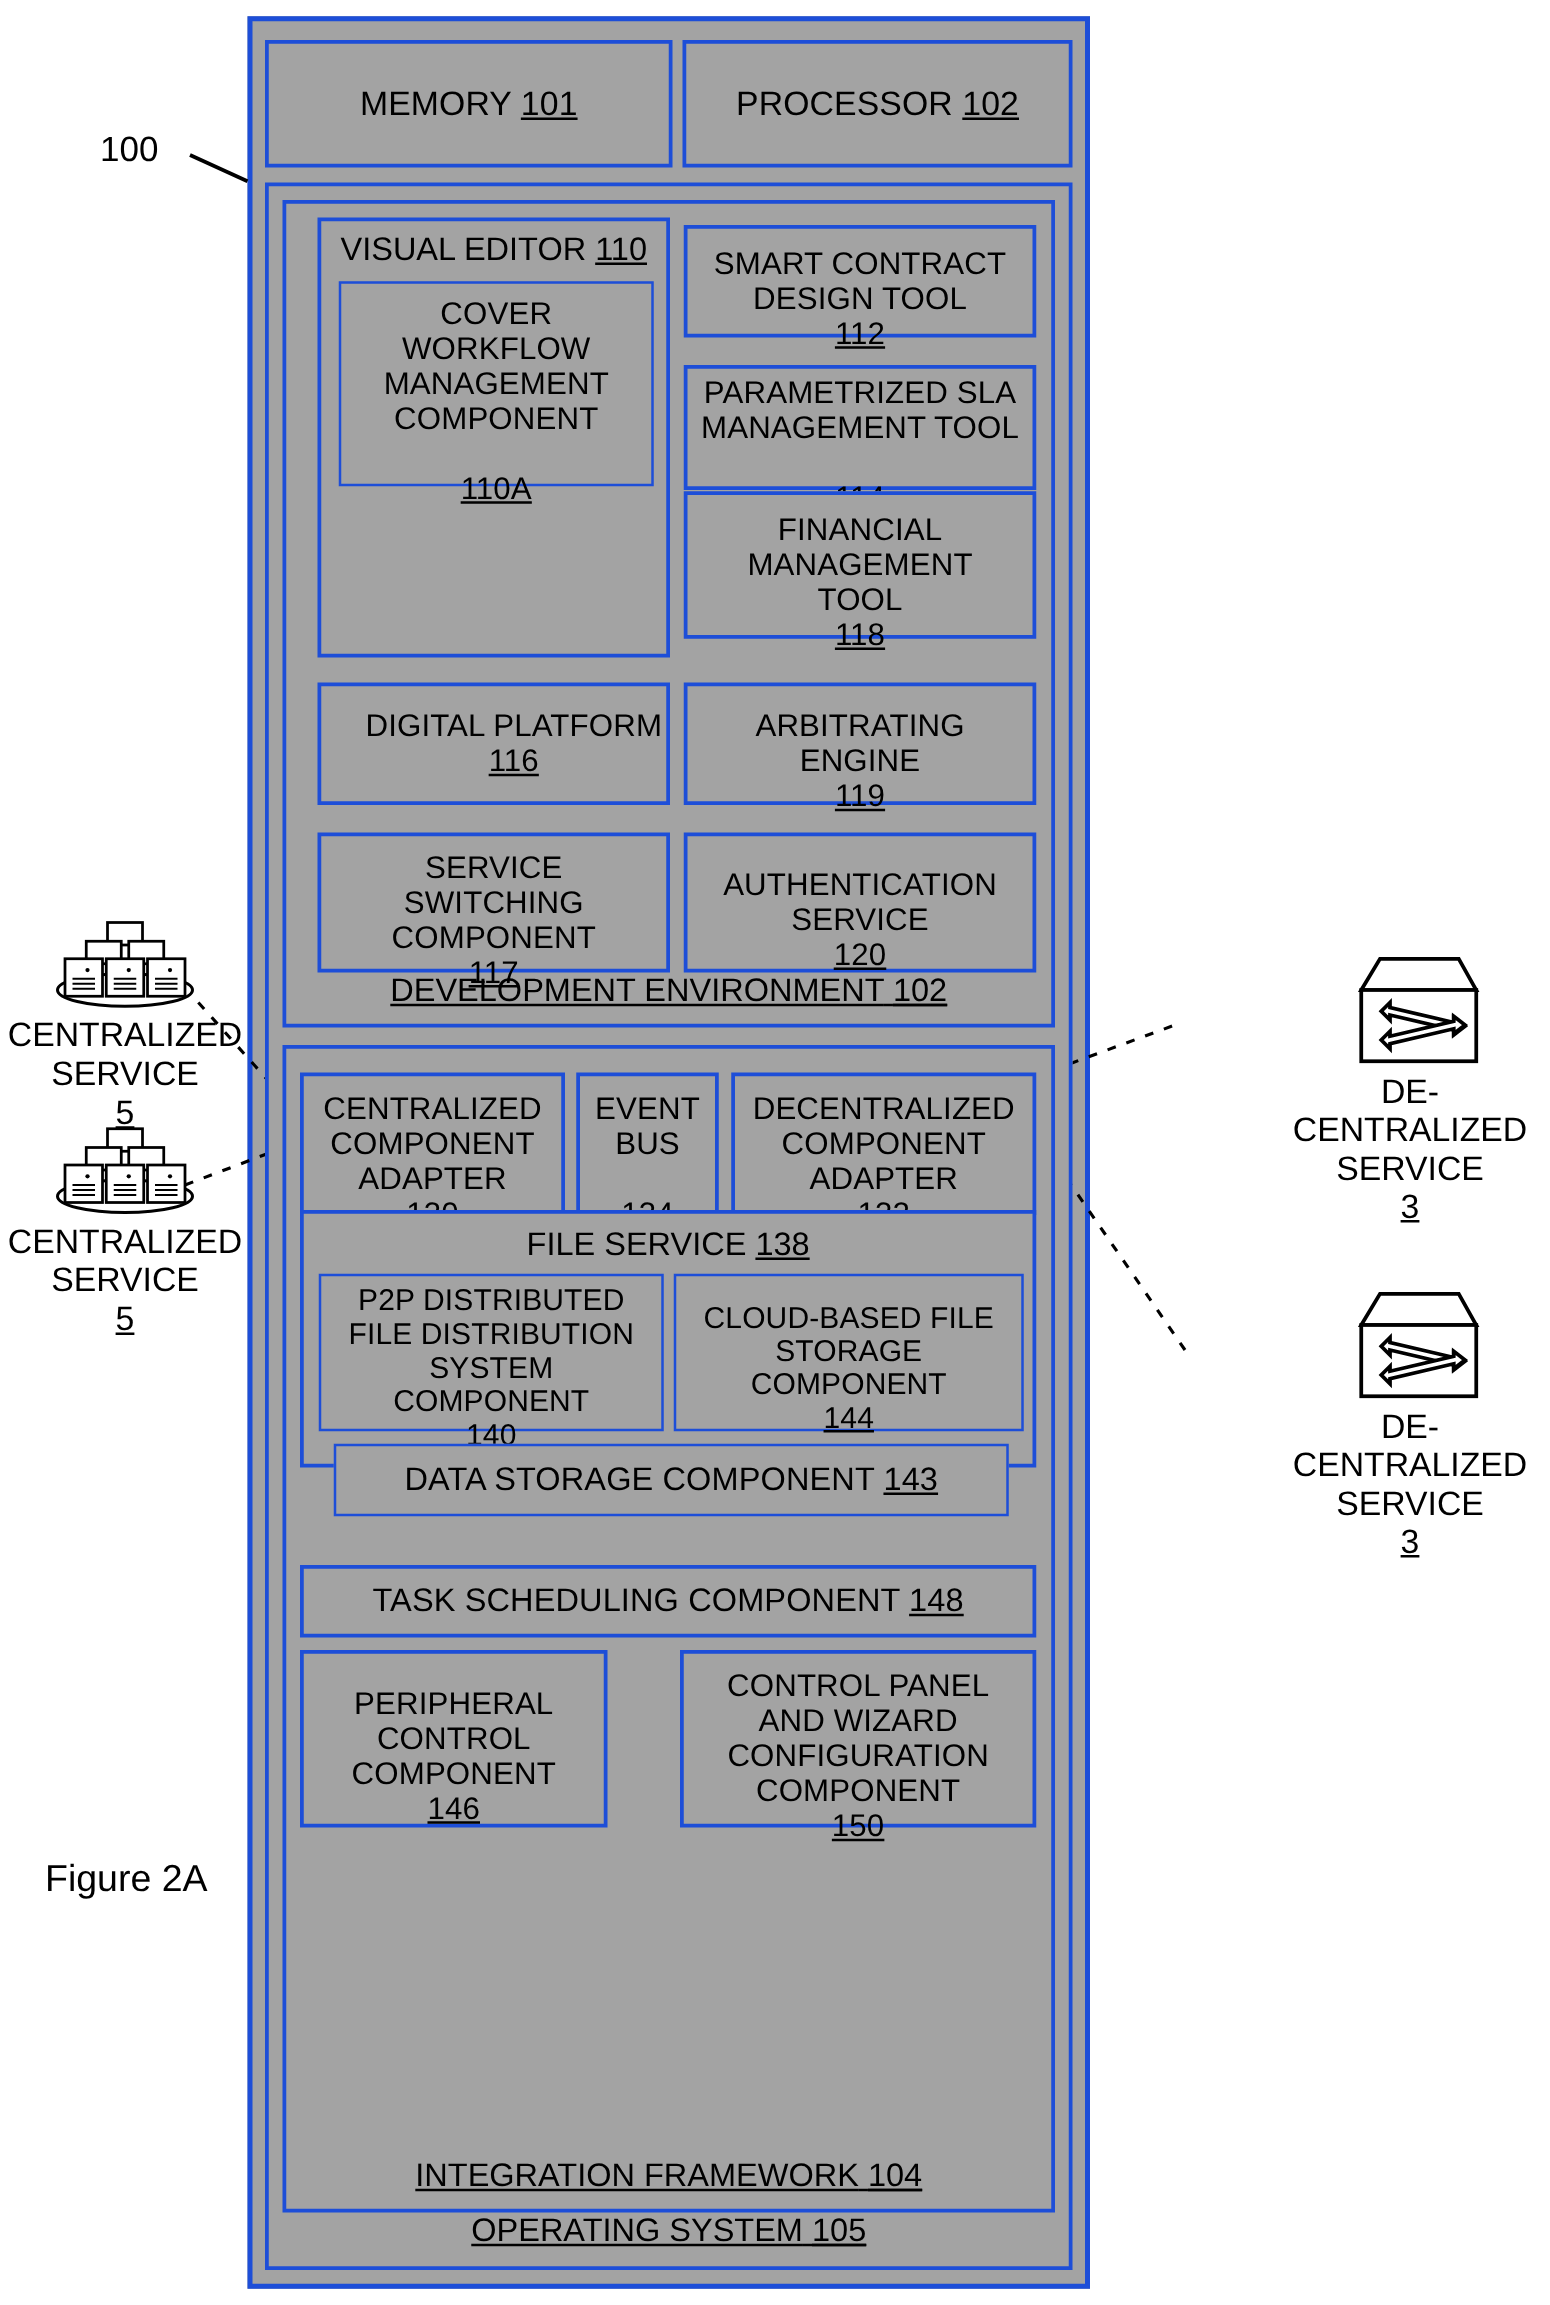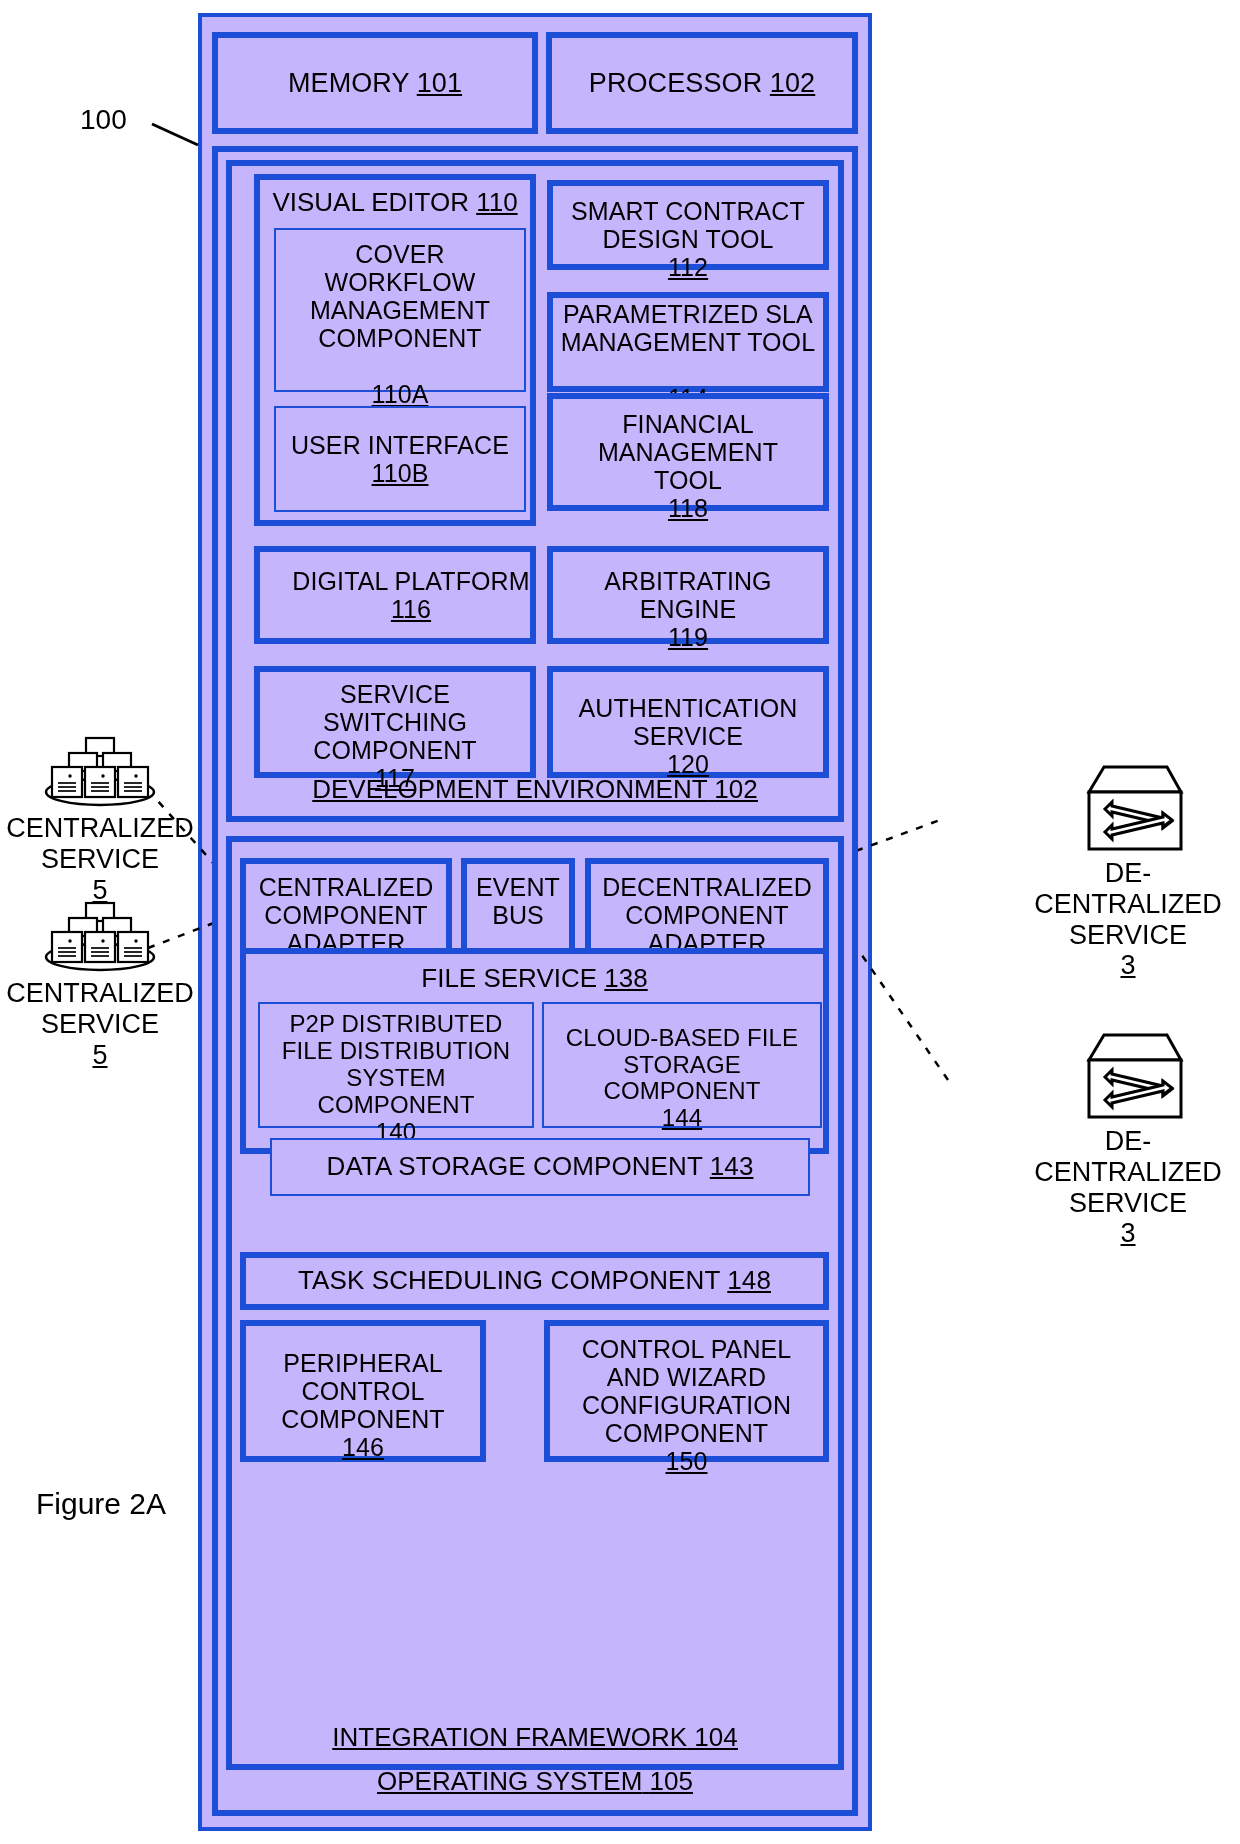--- a/index.html
+++ b/index.html
@@ -13,22 +13,22 @@
     position: relative;
     font-family: "Liberation Sans", sans-serif;
     color: #000000;
     overflow: hidden;
   }
 
   
   .bx {
     position: absolute;
     box-sizing: border-box;
-    border: 6px solid #1d4ed8;
-    background: #c4b5fd;
+    border: 3px solid #1d4ed8;
+    background: #a3a3a3;
     display: flex;
     align-items: center;
     justify-content: flex-end;
     text-align: center;
     line-height: 1.12;
   }
   .bx.thin { border-width: 2px; }
   .bx.thick { border-width: 4px; }
 
   .lbl {
@@ -140,26 +140,20 @@
   <div class="bx thin" style="left:14px; top:48px; width:252px; height:164px;">
     <span class="lbl" style="font-size:25px; white-space:pre-line;">
       <span>COVER
 WORKFLOW
 MANAGEMENT
 COMPONENT</span>
       <br><span class="u">110A</span>
     </span>
   </div>
 
-  <div class="bx thin" style="left:14px; top:226px; width:252px; height:106px;">
-    <span class="lbl" style="font-size:25px;">
-      <span>USER INTERFACE</span>
-      <br><span class="u">110B</span>
-    </span>
-  </div>
 </div>
 
 <div class="bx" style="left:547px; top:180px; width:282px; height:90px;">
   <span class="lbl" style="font-size:25px; white-space:pre-line;">
     <span>SMART CONTRACT
 DESIGN TOOL</span>
     <span class="u">112</span>
   </span>
 </div>
 
@@ -238,21 +232,21 @@
 
 <div class="bx" style="left:585px; top:858px; width:244px; height:114px;">
   <span class="lbl" style="font-size:25px; white-space:pre-line;">
     <span>DECENTRALIZED
 COMPONENT
 ADAPTER</span>
     <span class="u">132</span>
   </span>
 </div>
 
-<div class="bx" style="left:240px; top:948px; width:589px; height:206px; display:block;">
+<div class="bx" style="left:240px; top:968px; width:589px; height:206px; display:block;">
   <div style="position:absolute; left:0; top:10px; width:100%; text-align:center; font-size:26px;">
     <span>FILE SERVICE</span>
     <span class="u">138</span>
   </div>
 
   <div class="bx thin" style="left:12px; top:48px; width:276px; height:126px;">
     <span class="lbl" style="font-size:24px; white-space:pre-line;">
       <span>P2P DISTRIBUTED
 FILE DISTRIBUTION
 SYSTEM

